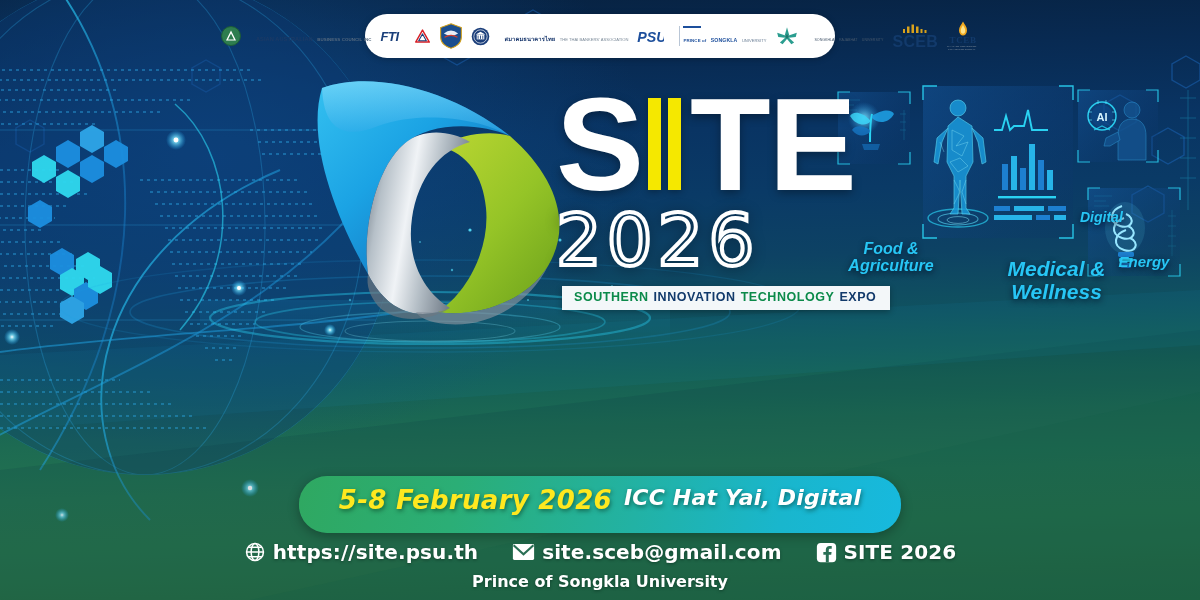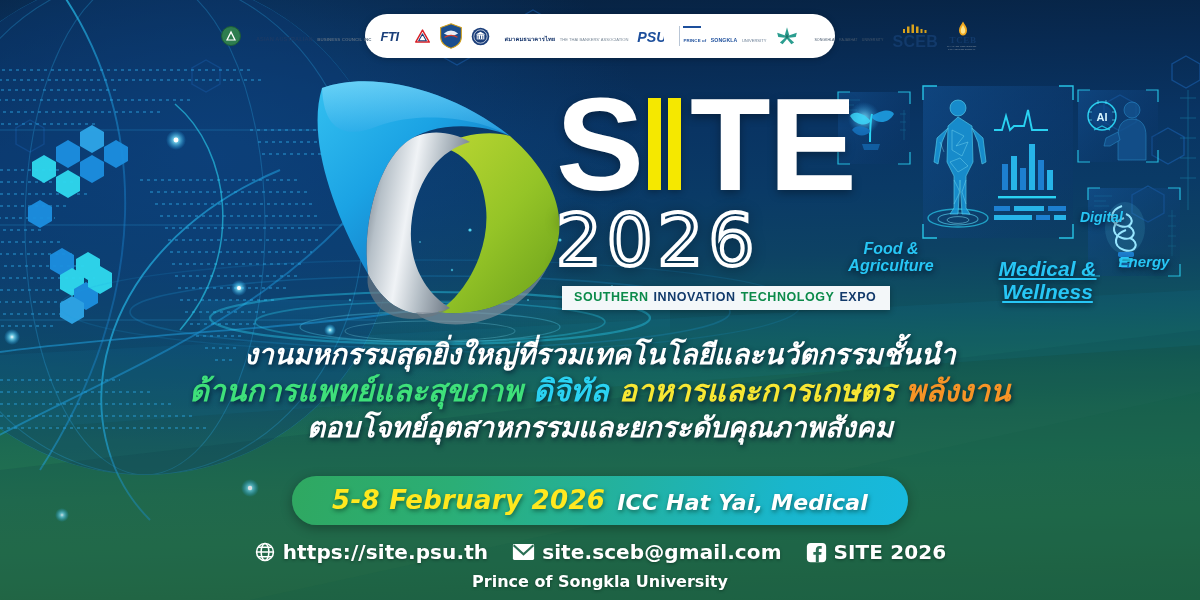--- a/index.html
+++ b/index.html
@@ -86,21 +86,21 @@
   .tg-green{color:#0b8a4a;}
   .tg-navy{color:#123a6b;}
 
   
   .themes{position:absolute;left:826px;top:80px;width:374px;height:210px;z-index:11;}
   .theme-label{
     position:absolute;color:#27c6f5;font-weight:bold;font-style:italic;
     text-shadow:0 2px 6px rgba(0,10,30,.75);line-height:1.08;
   }
   #lbl-food{left:20px;top:160px;font-size:16px;width:90px;text-align:center;}
-  #lbl-med{left:139px;top:178px;font-size:21px;width:165px;text-align:center;text-decoration:underline;}
+  #lbl-med{left:148px;top:178px;font-size:21px;width:165px;text-align:center;}
   #lbl-digital{left:254px;top:130px;font-size:14px;}
   #lbl-energy{left:268px;top:174px;font-size:15px;width:100px;text-align:center;}
 
   
   .headline{
     position:absolute;left:0;right:0;top:338px;z-index:15;
     text-align:center;
   }
   .hl-line{
     font-family:"DejaVu Sans","Liberation Sans",sans-serif;
@@ -114,42 +114,42 @@
   #hl3{font-size:28px;line-height:36px;}
   .seg{font-weight:bold;font-style:italic;}
   .seg-green{color:#3ee07a;}
   .seg-cyan{color:#2ad2f2;}
   .seg-yellow{color:#f7e733;}
   .seg-orange{color:#f79426;}
 
   
   .date-wrap{position:absolute;left:0;right:0;top:476px;text-align:center;z-index:15;}
   .date-pill{
-    display:inline-flex;align-items:flex-end;gap:12px;
-    padding:9px 40px 10px 40px;border-radius:28px;
+    display:inline-flex;align-items:flex-start;gap:12px;
+    padding:9px 40px 18px 40px;border-radius:28px;
     background:linear-gradient(100deg,#2fa861 0%,#2bae76 26%,#22b2a4 56%,#19b6cd 80%,#17b9de 100%);
     box-shadow:0 3px 12px rgba(0,0,0,.3);
   }
   .date-main{
     font-size:26px;font-weight:bold;font-style:italic;color:#ffe81f;
     font-family:"DejaVu Sans","Liberation Sans",sans-serif;
     text-shadow:1px 2px 4px rgba(0,35,20,.5);letter-spacing:.3px;
   }
   .date-venue{
     font-size:22px;font-weight:bold;font-style:italic;color:#ffffff;
     font-family:"DejaVu Sans","Liberation Sans",sans-serif;
     text-shadow:1px 2px 4px rgba(0,35,20,.5);letter-spacing:.2px;
   }
 
   
   .contact{
     position:absolute;left:0;right:0;top:540px;z-index:15;text-align:center;
     color:#ffffff;
   }
-  .contact-row{display:inline-flex;align-items:flex-start;gap:10px;}
+  .contact-row{display:inline-flex;align-items:flex-start;gap:20px;}
   .ct-item{display:inline-flex;align-items:center;gap:7px;margin:0 7px;}
   .ct-text{
     font-size:20px;font-weight:bold;color:#ffffff;letter-spacing:.1px;
     font-family:"DejaVu Sans","Liberation Sans",sans-serif;
     text-shadow:0 1px 3px rgba(0,30,20,.5);
   }
   .uni{
     margin-top:5px;font-size:16px;font-weight:bold;color:#ffffff;
     font-family:"DejaVu Sans","Liberation Sans",sans-serif;
     text-shadow:0 1px 3px rgba(0,30,20,.5);
@@ -694,35 +694,25 @@
       <span>Agriculture</span>
     </div>
     <div class="theme-label" id="lbl-med">
       <span>Medical &amp;</span><br>
       <span>Wellness</span>
     </div>
     <div class="theme-label" id="lbl-digital">Digital</div>
     <div class="theme-label" id="lbl-energy">Energy</div>
   </div>
 
-  <div class="headline">
-    <div class="hl-line" id="hl1">งานมหกรรมสุดยิ่งใหญ่ที่รวมเทคโนโลยีและนวัตกรรมชั้นนำ</div>
-    <div class="hl-line" id="hl2">
-      <span class="seg seg-green">ด้านการแพทย์และสุขภาพ</span>
-      <span class="seg seg-cyan">ดิจิทัล</span>
-      <span class="seg seg-yellow">อาหารและการเกษตร</span>
-      <span class="seg seg-orange">พลังงาน</span>
-    </div>
-    <div class="hl-line" id="hl3">ตอบโจทย์อุตสาหกรรมและยกระดับคุณภาพสังคม</div>
-  </div>
 
   <div class="date-wrap">
     <span class="date-pill">
       <span class="date-main">5-8 February 2026</span>
-      <span class="date-venue">ICC Hat Yai, Medical</span>
+      <span class="date-venue">ICC Hat Yai, Digital</span>
     </span>
   </div>
 
   <div class="contact">
     <div class="contact-row">
 
       <span class="ct-item">
         <span class="ic">
           <svg width="22" height="22" viewBox="0 0 24 24" fill="none" stroke="#ffffff" stroke-width="1.7">
             <circle cx="12" cy="12" r="9.2"></circle>

